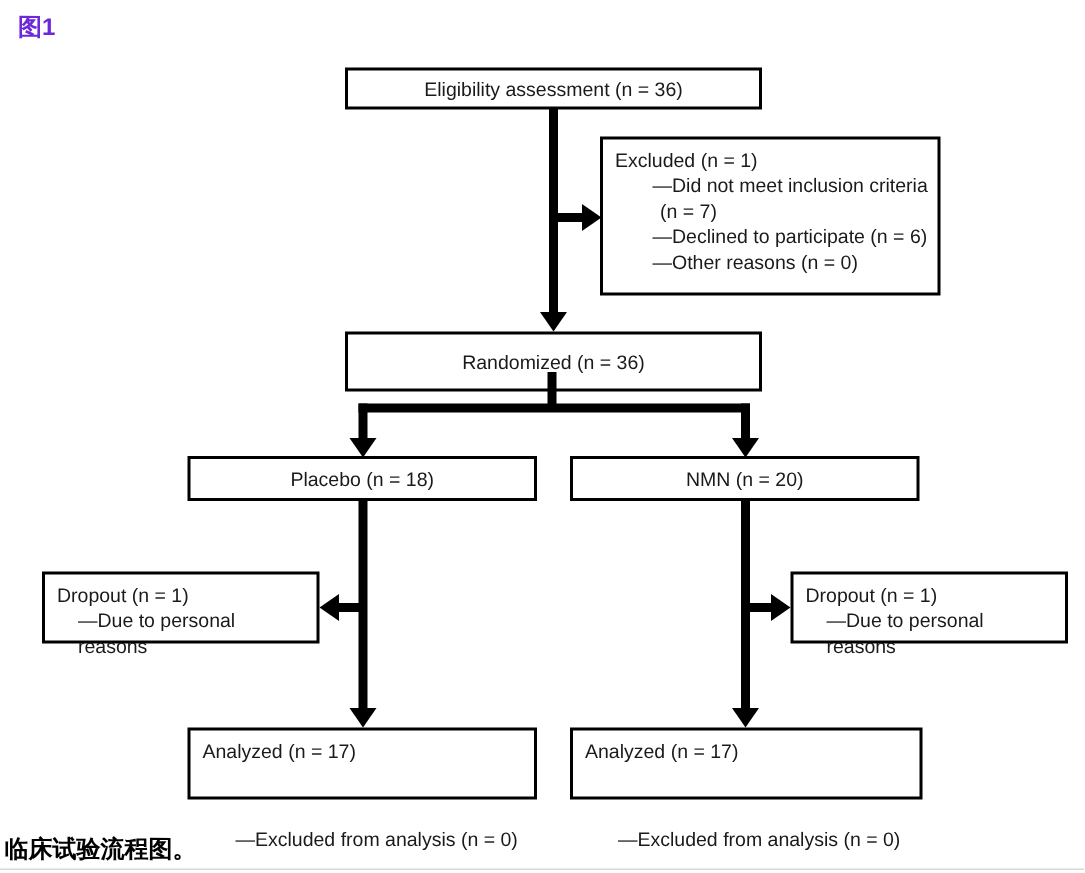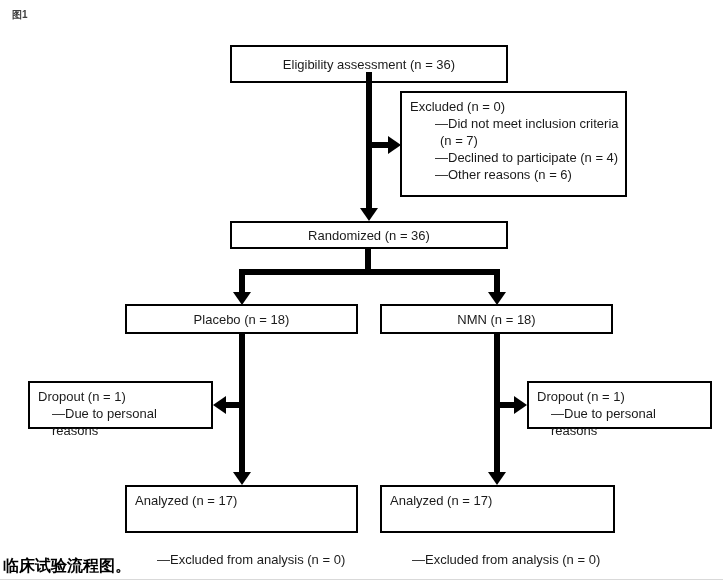--- a/index.html
+++ b/index.html
@@ -13,23 +13,23 @@
     height: 582px;
     background: #ffffff;
     font-family: "Liberation Sans", sans-serif;
     color: #1a1a1a;
     overflow: hidden;
   }
   .fig-label {
     position: absolute;
     left: 12px;
     top: 8px;
-    font-size: 10px;
+    font-size: 16px;
     font-weight: bold;
-    color: #404040;
+    color: #6d28d9;
   }
   .caption {
     position: absolute;
     left: 3px;
     top: 556px;
     font-size: 16px;
     color: #000000;
     font-weight: bold;
   }
   .bottom-rule {
@@ -62,23 +62,23 @@
     padding-left: 14px;
   }
   .box .item.deep {
     padding-left: 22px;
     margin-top: 42px;
   }
   .box .item.hang {
     padding-left: 30px;
     text-indent: -5px;
   }
-  #eligibility { left: 230px; top: 45px;  width: 278px; height: 38px; }
+  #eligibility { left: 230px; top: 45px;  width: 278px; height: 28px; }
   #excluded    { left: 400px; top: 91px;  width: 227px; height: 106px; }
-  #randomized  { left: 230px; top: 221px; width: 278px; height: 28px; }
+  #randomized  { left: 230px; top: 221px; width: 278px; height: 40px; }
   #placebo     { left: 125px; top: 304px; width: 233px; height: 30px; text-align: right; }
   #nmn         { left: 380px; top: 304px; width: 233px; height: 30px; }
   #dropout-l   { left: 28px;  top: 381px; width: 185px; height: 48px; }
   #dropout-r   { left: 527px; top: 381px; width: 185px; height: 48px; }
   #analyzed-l  { left: 125px; top: 485px; width: 233px; height: 48px; }
   #analyzed-r  { left: 380px; top: 485px; width: 235px; height: 48px; }
 
   .line {
     position: absolute;
     background: #000000;
@@ -132,36 +132,36 @@
 
 <div class="canvas">
 
   <div class="fig-label">图1</div>
 
   <div class="box center" id="eligibility">
     <span>Eligibility assessment (n = 36)</span>
   </div>
 
   <div class="box left" id="excluded">
-    <div>Excluded (n = 0)</div>
+    <div>Excluded (n = 1)</div>
     <div class="item hang">—Did not meet inclusion criteria (n = 7)</div>
-    <div class="item hang">—Declined to participate (n = 4)</div>
-    <div class="item hang">—Other reasons (n = 6)</div>
+    <div class="item hang">—Declined to participate (n = 6)</div>
+    <div class="item hang">—Other reasons (n = 0)</div>
   </div>
 
   <div class="box center" id="randomized">
     <span>Randomized (n = 36)</span>
   </div>
 
   <div class="box center" id="placebo">
     <span>Placebo (n = 18)</span>
   </div>
 
   <div class="box center" id="nmn">
-    <span>NMN (n = 18)</span>
+    <span>NMN (n = 20)</span>
   </div>
 
   <div class="box left" id="dropout-l">
     <div>Dropout (n = 1)</div>
     <div class="item">—Due to personal reasons</div>
   </div>
 
   <div class="box left" id="dropout-r">
     <div>Dropout (n = 1)</div>
     <div class="item">—Due to personal reasons</div>

